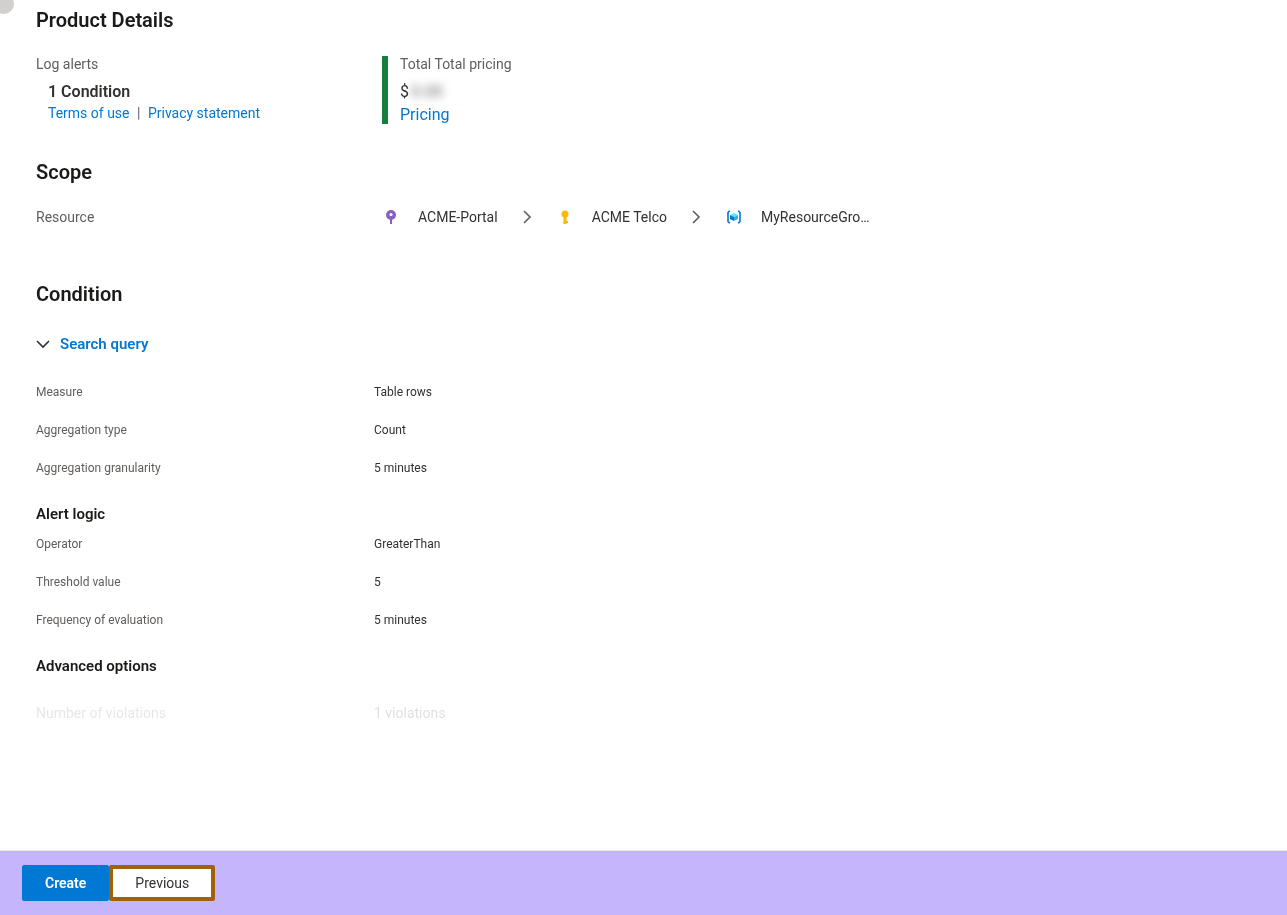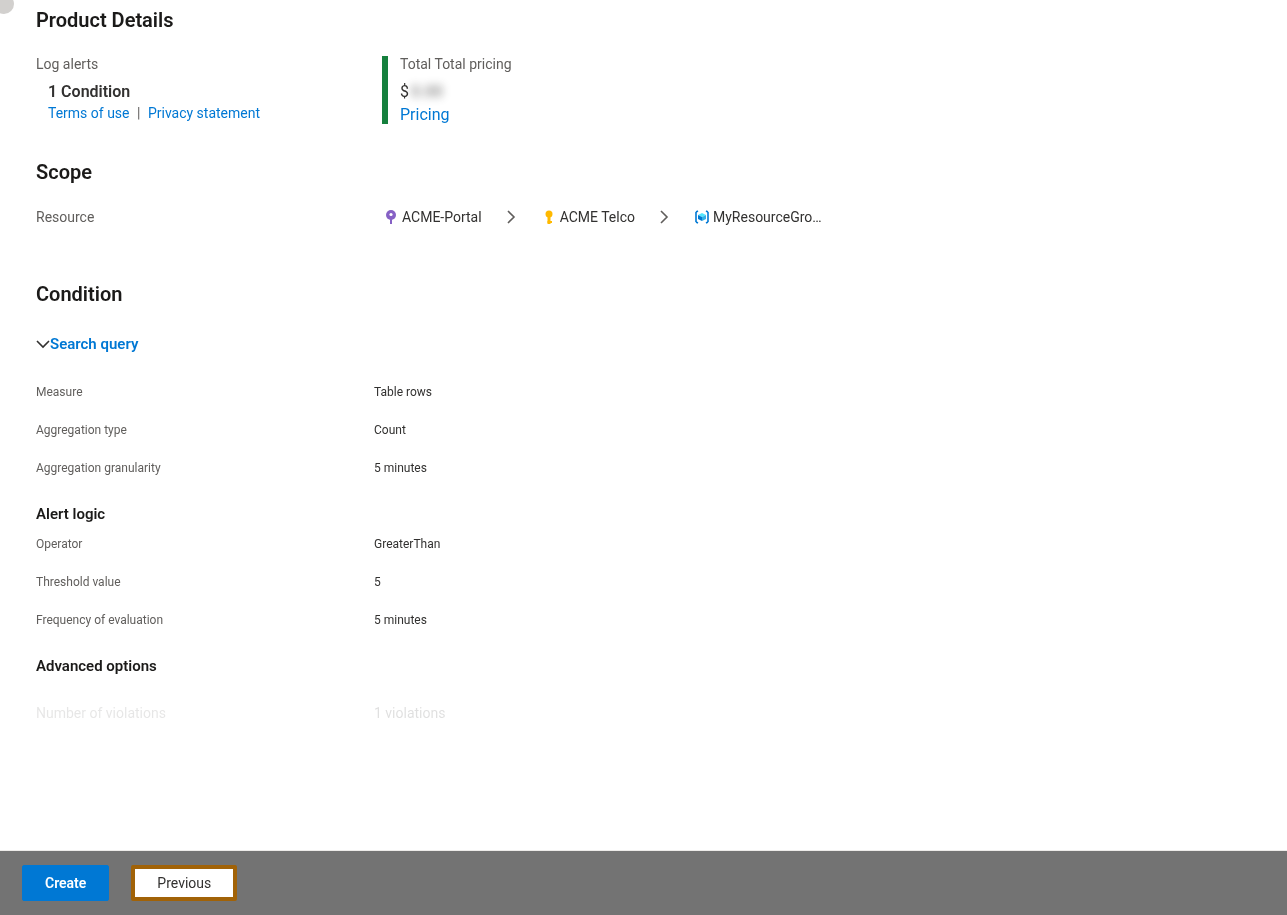--- a/index.html
+++ b/index.html
@@ -84,21 +84,21 @@
       margin-top: 20px;
     }
     .scope-label-cell {
       width: 346px;
       color: #605e5c;
       font-size: 14px;
     }
     .crumb {
       display: inline-flex;
       align-items: center;
-      gap: 2px;
+      gap: 18px;
       font-size: 14px;
       color: #323130;
     }
     .chevron {
       margin: 0 24px;
       color: #605e5c;
     }
     .chevron svg { display: block; }
     .icon-box {
       width: 18px;
@@ -111,21 +111,21 @@
       max-width: 140px;
       white-space: nowrap;
       overflow: hidden;
       text-overflow: ellipsis;
       display: inline-block;
     }
     
     .expand-row {
       display: inline-flex;
       align-items: center;
-      gap: 0;
+      gap: 10px;
       margin-top: 4px;
       margin-bottom: 32px;
       cursor: pointer;
     }
     .expand-label {
       color: #0078d4;
       font-size: 15px;
       font-weight: 600;
     }
     .kv-grid {
@@ -151,22 +151,21 @@
       display: flex;
     }
     .cutoff .kv-key { width: 338px; }
     
     .footer {
       position: absolute;
       bottom: 0; left: 0; right: 0;
       border-top: 1px solid #edebe9;
       padding: 14px 0 14px 22px;
       display: flex;
-      gap: 22px;
-      background: #737373;
+      background: #c4b5fd;
     }
     .btn {
       font-size: 14px;
       padding: 6px 22px;
       border-radius: 2px;
       cursor: pointer;
       font-family: inherit;
     }
     .btn-primary {
       background: #0078d4;

